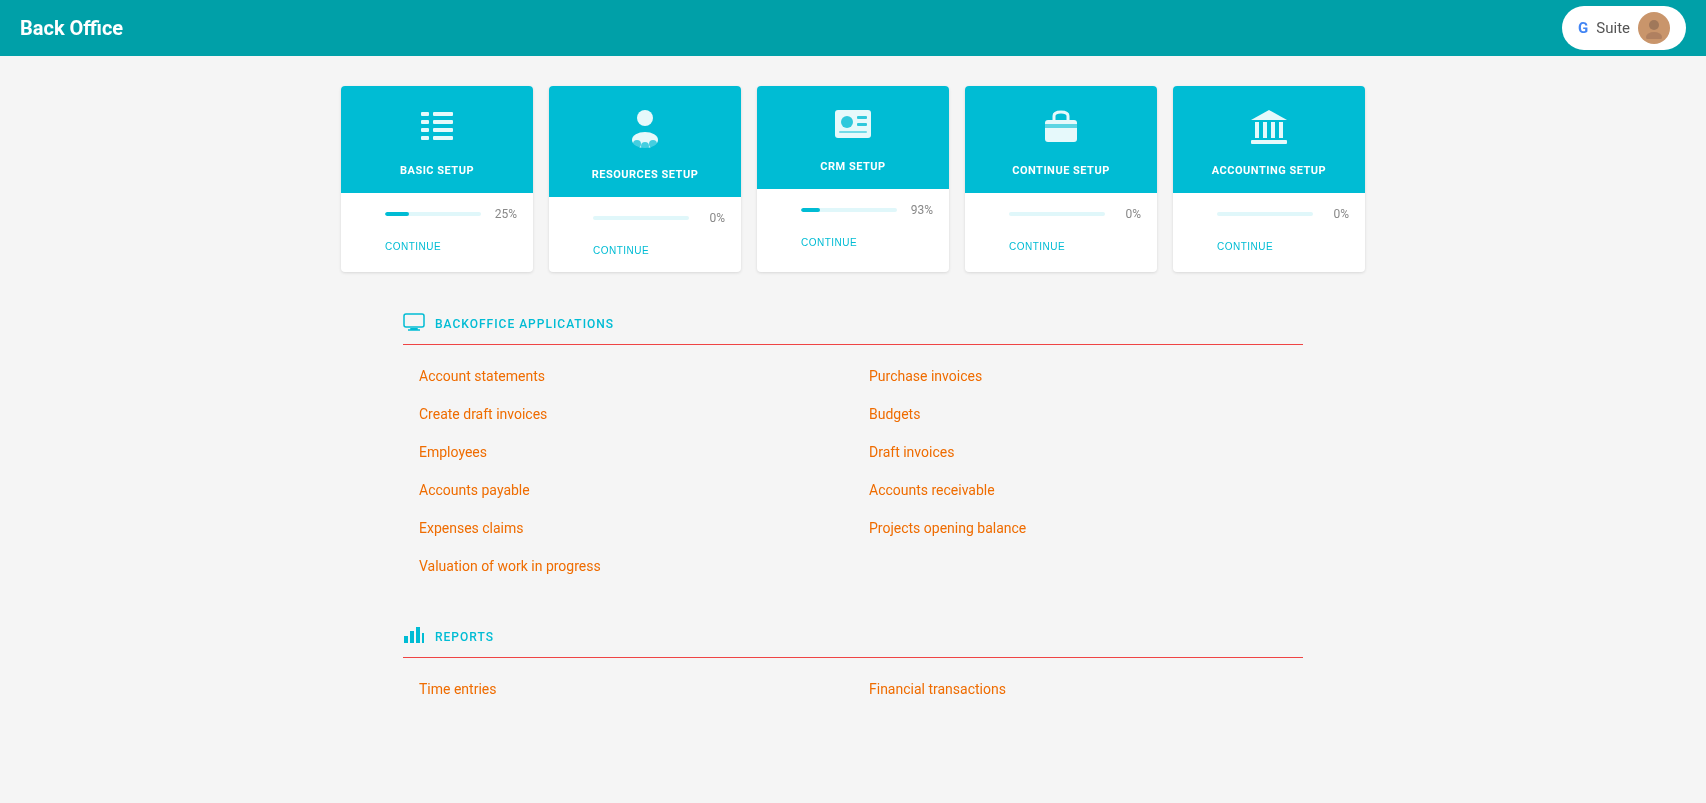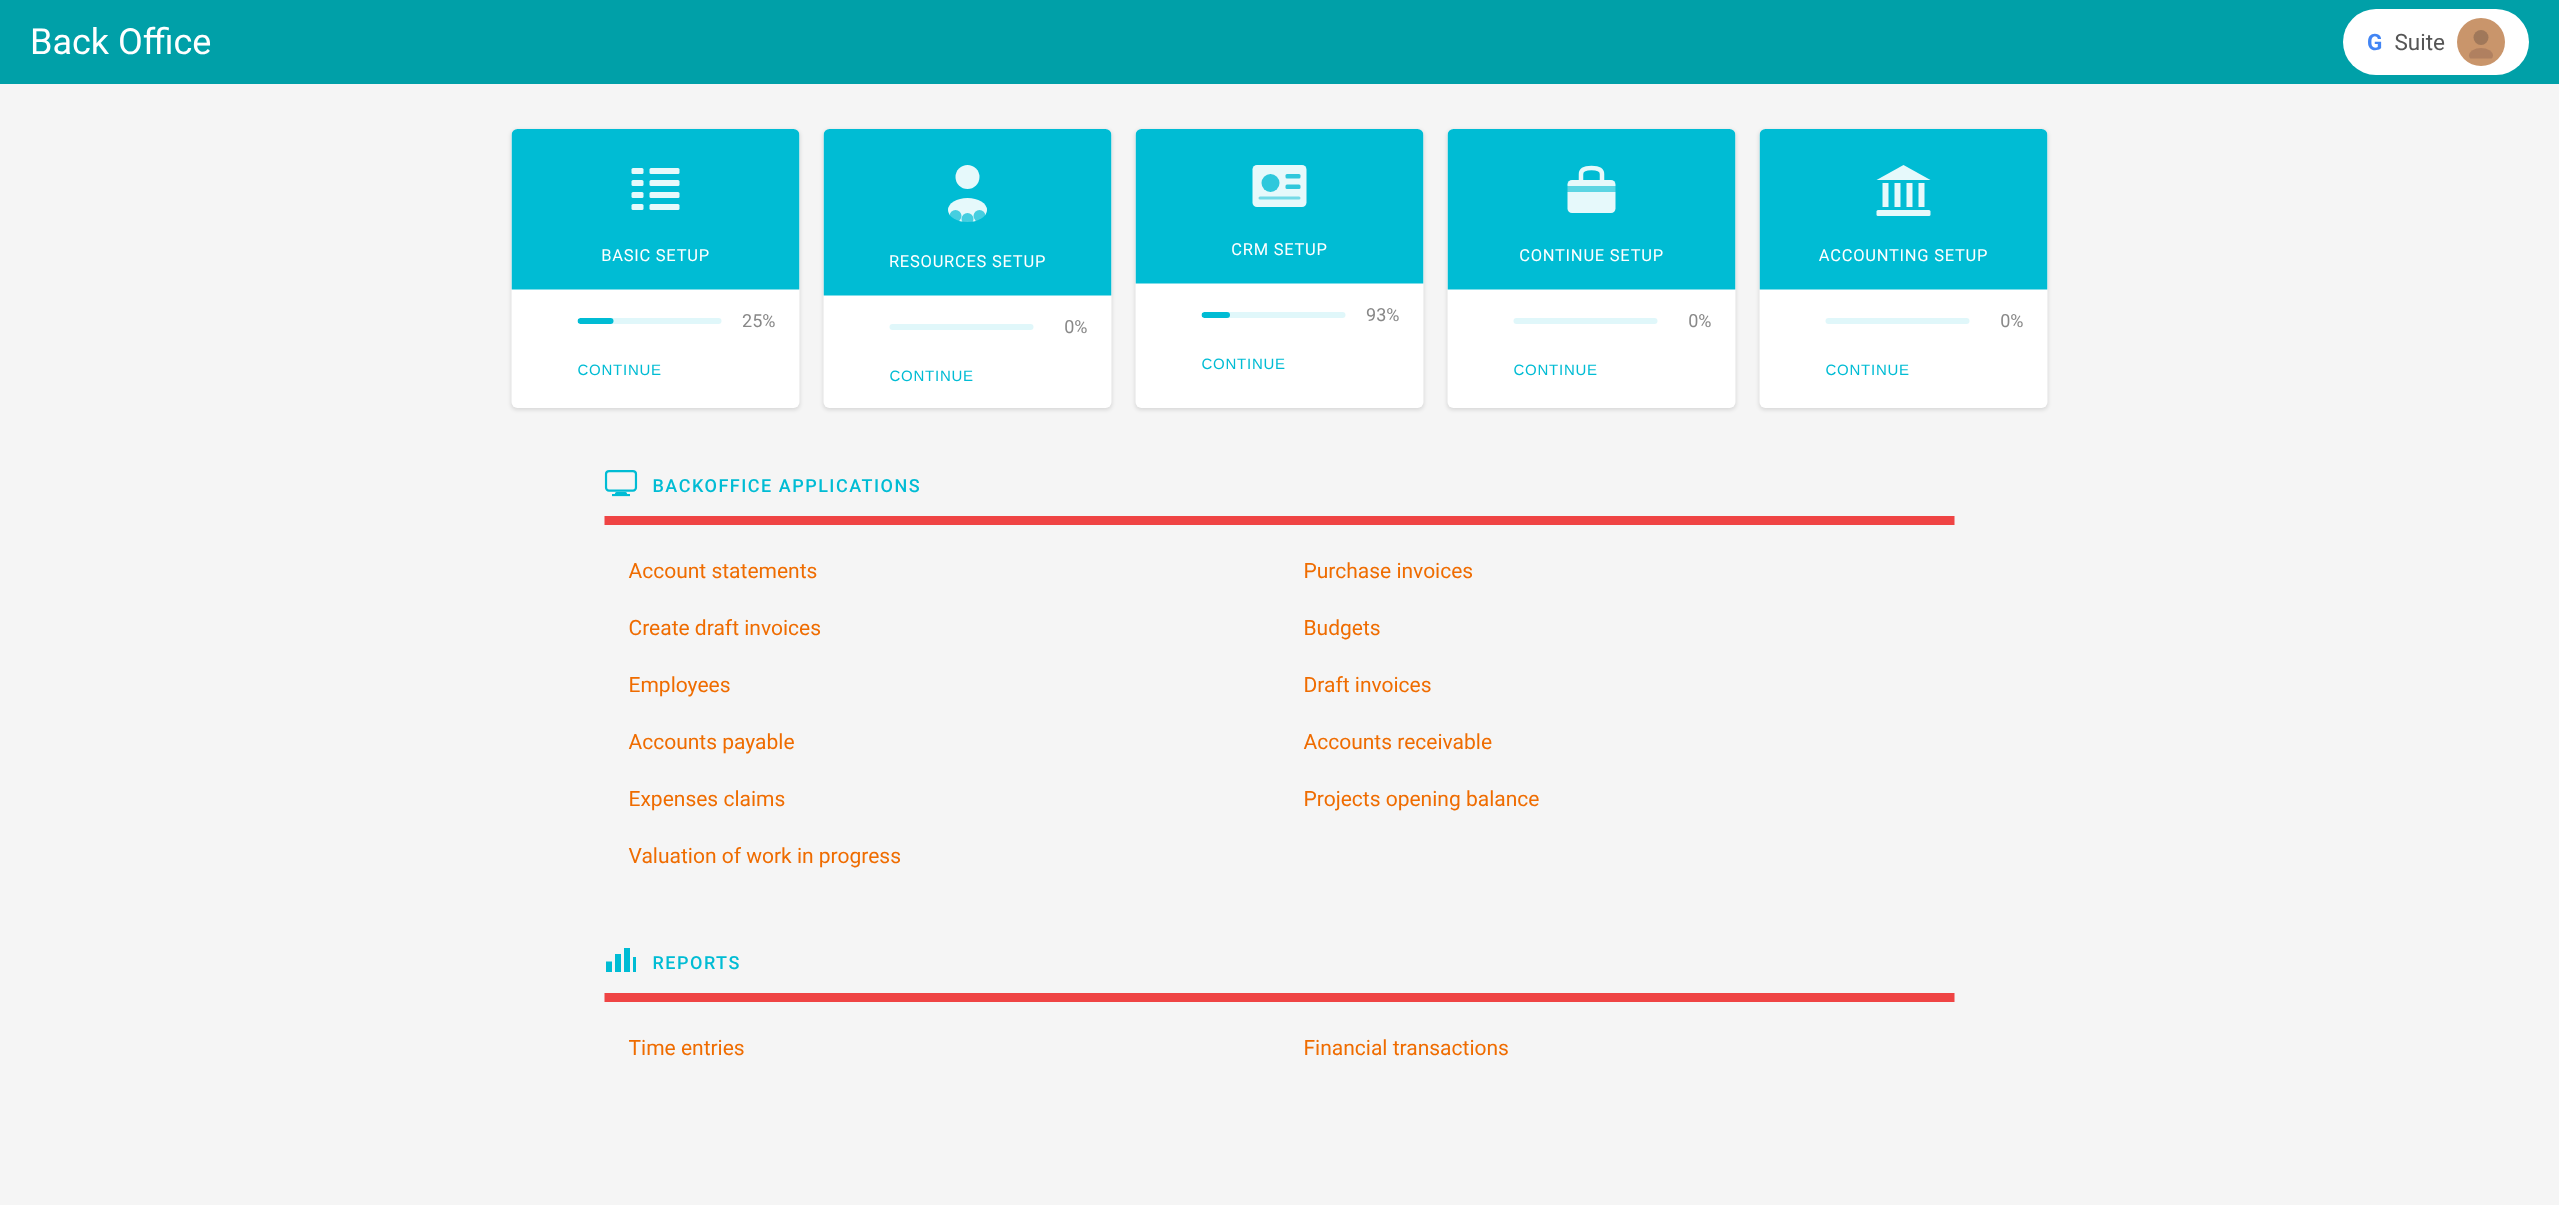--- a/index.html
+++ b/index.html
@@ -9,22 +9,22 @@
     .header {
       background: #00a0a8;
       height: 56px;
       display: flex;
       align-items: center;
       justify-content: space-between;
       padding: 0 20px;
     }
     .header-title {
       color: white;
-      font-size: 24px;
-      font-weight: 400;
+      font-size: 20px;
+      font-weight: 700;
     }
     .gsuite-badge {
       background: white;
       border-radius: 24px;
       padding: 6px 16px;
       display: flex;
       align-items: center;
       gap: 8px;
       font-size: 15px;
       color: #555;
@@ -69,21 +69,21 @@
       gap: 12px;
     }
     .card-icon {
       color: white;
       font-size: 36px;
       line-height: 1;
     }
     .card-title {
       color: white;
       font-size: 11px;
-      font-weight: 400;
+      font-weight: 700;
       letter-spacing: 0.5px;
       text-align: center;
     }
     .card-body {
       padding: 14px 16px;
       margin-left: 28px;
     }
     .progress-row {
       display: flex;
       align-items: center;
@@ -123,21 +123,21 @@
     .section {
       max-width: 900px;
       margin: 0 auto 40px;
     }
     .section-header {
       display: flex;
       align-items: center;
       gap: 10px;
       margin-bottom: 12px;
       padding-bottom: 8px;
-      border-bottom: 6px solid #ef4444;
+      border-bottom: 1px solid #ef4444;
     }
     .section-icon {
       color: #00bcd4;
       font-size: 20px;
     }
     .section-title {
       color: #00bcd4;
       font-size: 12px;
       font-weight: 500;
       letter-spacing: 1px;

